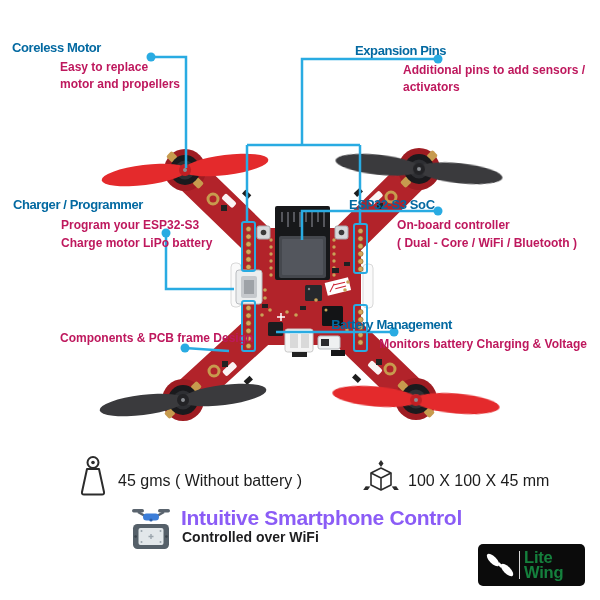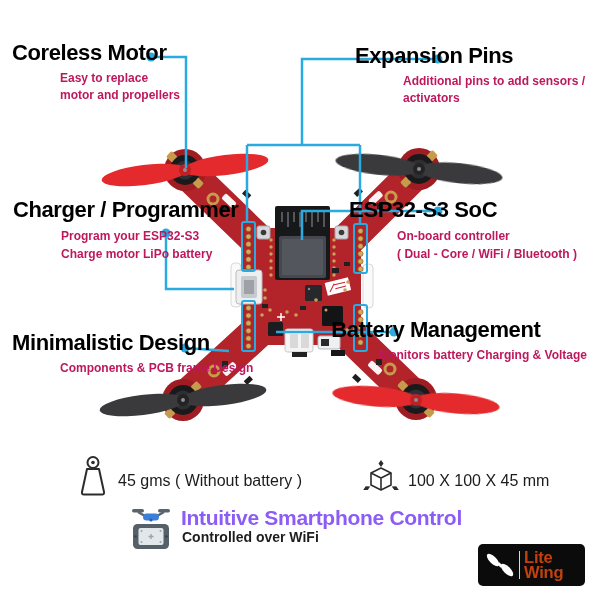--- a/index.html
+++ b/index.html
@@ -1,32 +1,32 @@
 <!DOCTYPE html>
 <html><head>
 <meta charset="utf-8">
 <style>
   html,body{margin:0;padding:0;background:#fff;}
   .canvas{position:relative;width:600px;height:600px;background:#ffffff;overflow:hidden;
           font-family:"Liberation Sans",sans-serif;color:#1d1d1f;}
   .drone-svg{position:absolute;left:0;top:0;}
   .callout{position:absolute;}
   .callout.right{}
-  .co-title{font-size:22px;font-weight:bold;color:#000000;letter-spacing:-0.4px;margin-bottom:4px;white-space:nowrap;}
+  .co-title{font-size:13px;font-weight:bold;color:#0369a1;letter-spacing:-0.4px;margin-bottom:4px;white-space:nowrap;}
   .co-line{font-size:12px;font-weight:600;line-height:16.5px;color:#be185d;white-space:nowrap;padding-left:48px;}
   .co-line.lh18{line-height:18px;}
   .spec-text{position:absolute;font-size:16px;font-weight:500;color:#1c1c1c;white-space:nowrap;}
   .spec-icon{position:absolute;}
   .control-title{position:absolute;left:181px;top:506px;font-size:21px;font-weight:bold;
                  letter-spacing:-0.3px;color:#8b5cf6;white-space:nowrap;}
   .control-sub{position:absolute;left:182px;top:529px;font-size:14px;font-weight:600;white-space:nowrap;}
   .logo{position:absolute;left:478px;top:544px;width:107px;height:42px;background:#0b0b0b;
         border-radius:5px;display:flex;align-items:center;padding-left:5px;box-sizing:border-box;}
   .logo-sep{width:1px;height:28px;background:#ffffff;opacity:.85;margin:0 4px 0 2px;}
-  .logo-text{color:#c2410c;font-weight:bold;font-size:16.5px;line-height:15.5px;letter-spacing:-0.2px;}
+  .logo-text{color:#15803d;font-weight:bold;font-size:16.5px;line-height:15.5px;letter-spacing:-0.2px;}
 </style>
 </head>
 <body>
 
 <div class="canvas">
 
   <svg class="drone-svg" width="600" height="600" viewBox="0 0 600 600">
 
     <g>
       <line x1="185" y1="170" x2="280" y2="262" stroke="#b2232a" stroke-width="34" stroke-linecap="round"></line>
@@ -278,21 +278,20 @@
     <div class="co-line lh18">Charge motor LiPo battery</div>
   </div>
 
   <div class="callout right" style="right:23px;top:197px;">
     <div class="co-title">ESP32-S3 SoC</div>
     <div class="co-line lh18">On-board controller</div>
     <div class="co-line lh18">( Dual - Core / WiFi / Bluetooth )</div>
   </div>
 
   <div class="callout" style="left:12px;top:330px;">
-    <div class="co-title">Minimalistic Design</div>
     <div class="co-line">Components &amp; PCB frame Design</div>
   </div>
 
   <div class="callout right" style="right:13px;top:317px;">
     <div class="co-title">Battery Management</div>
     <div class="co-line">Monitors battery Charging &amp; Voltage</div>
   </div>
 
   <svg class="spec-icon" style="left:77px;top:455px;" width="32" height="44" viewBox="0 0 32 44">
     <circle cx="16" cy="7.5" r="5.5" fill="none" stroke="#2c2c2c" stroke-width="2"></circle>

